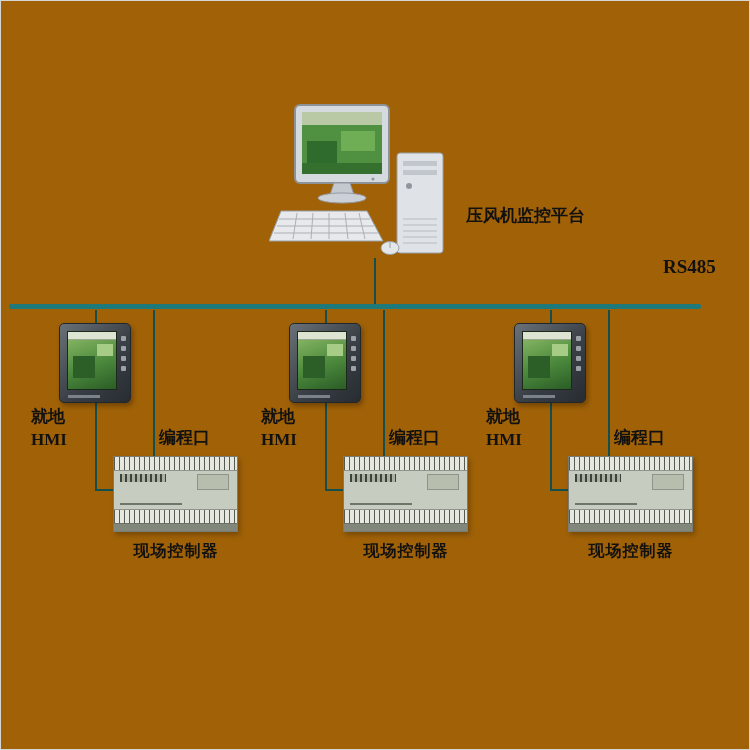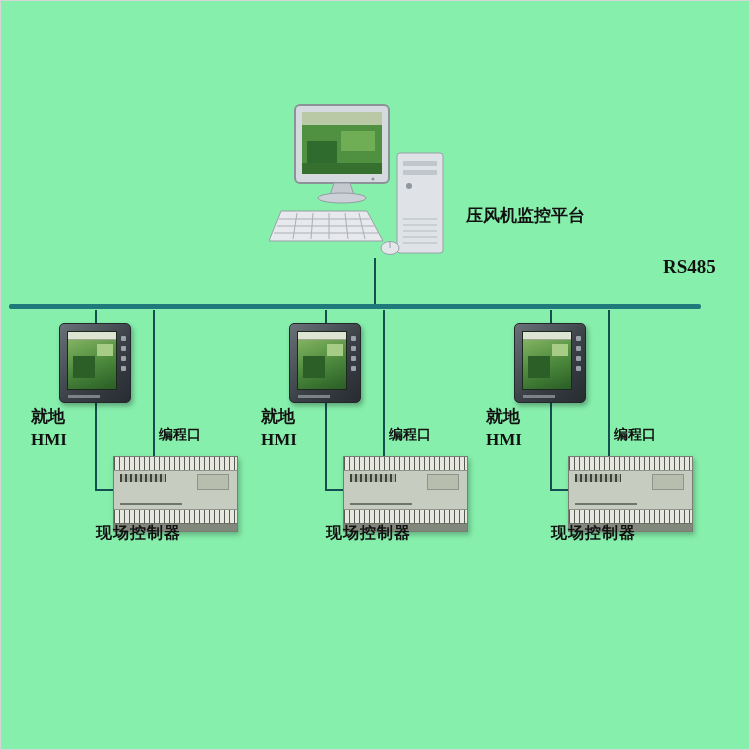--- a/index.html
+++ b/index.html
@@ -1,17 +1,17 @@
 <!DOCTYPE html>
 <html><head>
 <meta charset="utf-8">
 <style>
   html,body{margin:0;padding:0;background:#ffffff;}
   .canvas{
-    position:relative;width:750px;height:750px;background:#86efac;
+    position:relative;width:750px;height:750px;background:#a16207;
     border:1px solid #d6d6d6;box-sizing:border-box;overflow:hidden;
     font-family:"Liberation Sans",sans-serif;
   }
   .cn{font-family:"Liberation Sans",sans-serif;font-weight:bold;color:#111;}
   .latin{font-family:"Liberation Serif",serif;font-weight:bold;color:#111;}
 
   
   .bus-line{position:absolute;left:8px;top:303px;width:692px;height:5px;background:#1e7a7a;border-radius:2px;}
   .vline{position:absolute;width:2px;background:#134f4f;}
   .hline{position:absolute;height:2px;background:#134f4f;}
@@ -21,22 +21,22 @@
   .rs485-label{position:absolute;left:662px;top:255px;font-size:19px;}
   .caption{position:absolute;left:0;top:594px;width:750px;text-align:center;font-size:18px;letter-spacing:2px;}
 
   
   .cluster{position:absolute;top:309px;width:220px;height:300px;text-decoration:underline;}
   .hmi-drop{left:54px;top:0;height:14px;}
   .hmi-plc-v{left:54px;top:91px;height:90px;}
   .hmi-plc-h{left:54px;top:179px;width:23px;}
   .port-line{left:112px;top:0;height:147px;}
   .local-label{position:absolute;left:-10px;top:95px;width:72px;font-size:17px;line-height:23px;}
-  .port-label{position:absolute;left:118px;top:116px;font-size:14px;}
-  .controller-label{position:absolute;left:55px;top:213px;width:160px;font-size:16px;letter-spacing:1px;}
+  .port-label{position:absolute;left:118px;top:116px;font-size:17px;}
+  .controller-label{position:absolute;left:55px;top:231px;width:160px;text-align:center;font-size:16px;letter-spacing:1px;}
 
   
   .hmi{
     position:absolute;left:18px;top:13px;width:70px;height:78px;
     background:linear-gradient(135deg,#6a7178 0%,#3a4046 55%,#272c31 100%);
     border:1px solid #22272c;border-radius:5px;box-shadow:2px 3px 5px rgba(0,0,0,.3);
   }
   .hmi-screen{
     position:absolute;left:7px;top:7px;width:48px;height:57px;
     background:linear-gradient(160deg,#8fbc6a 0%,#4d8a3d 55%,#2a5d26 100%);

